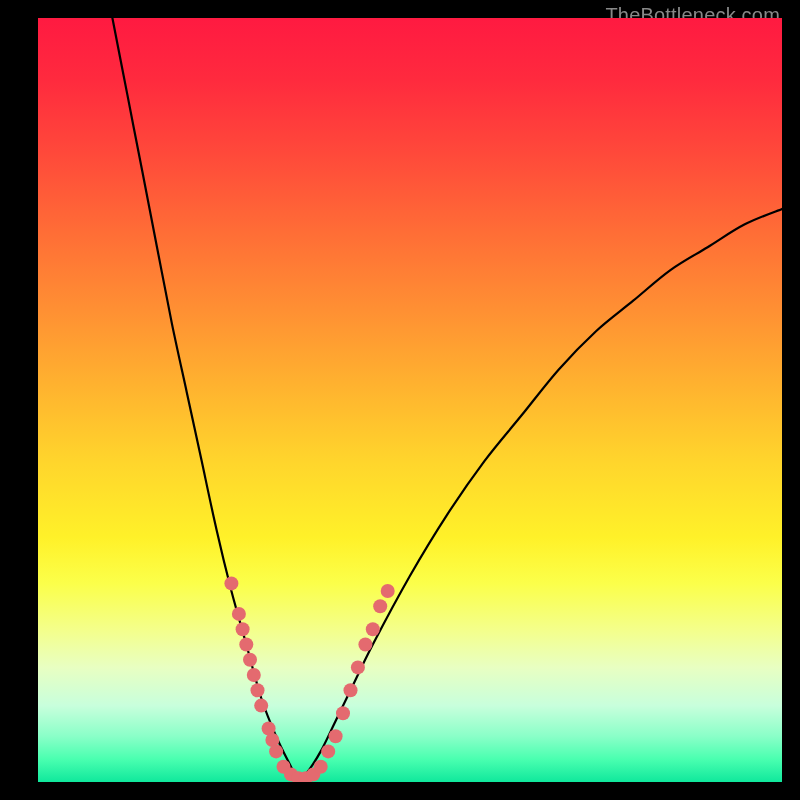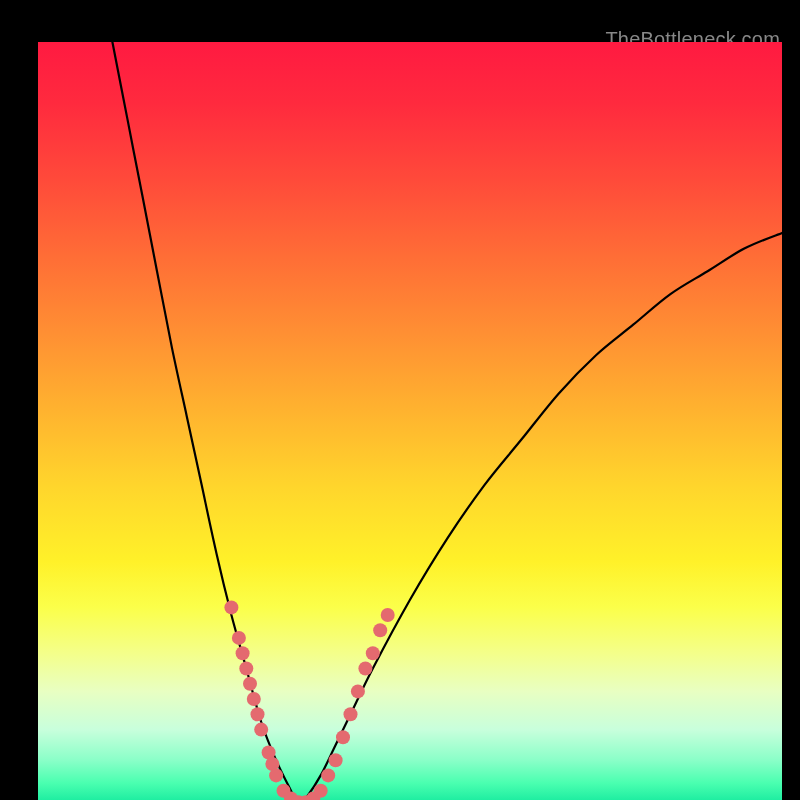--- a/index.html
+++ b/index.html
@@ -9,21 +9,20 @@
     height: 800px;
     background: #000;
     overflow: hidden;
     font-family: Arial, Helvetica, sans-serif;
   }
   .frame {
     position: relative;
     width: 800px;
     height: 716px;
     background: #000;
-    margin-top: 24px;
   }
   .plot-area {
     position: absolute;
     left: 38px;
     top: 18px;
     width: 744px;
     height: 764px;
     
     background: linear-gradient(to bottom,
       #ff1a41 0%,

